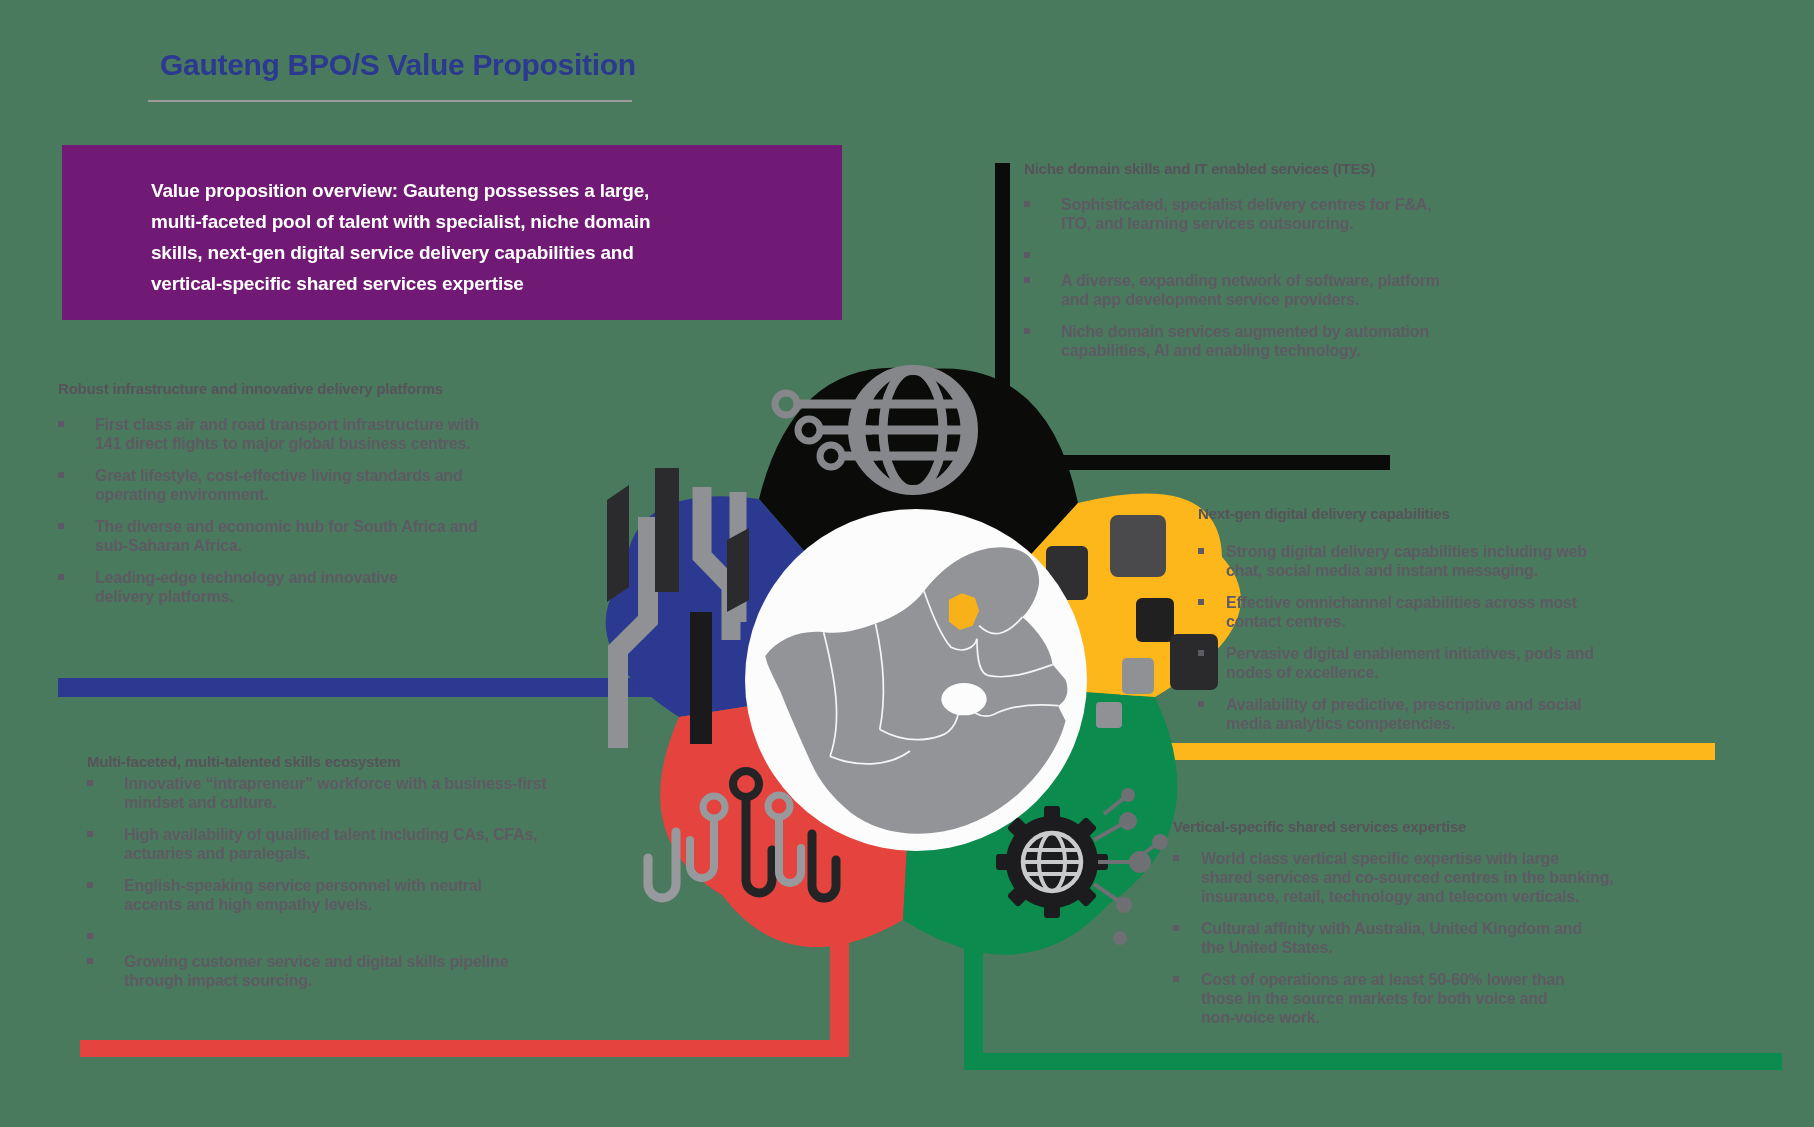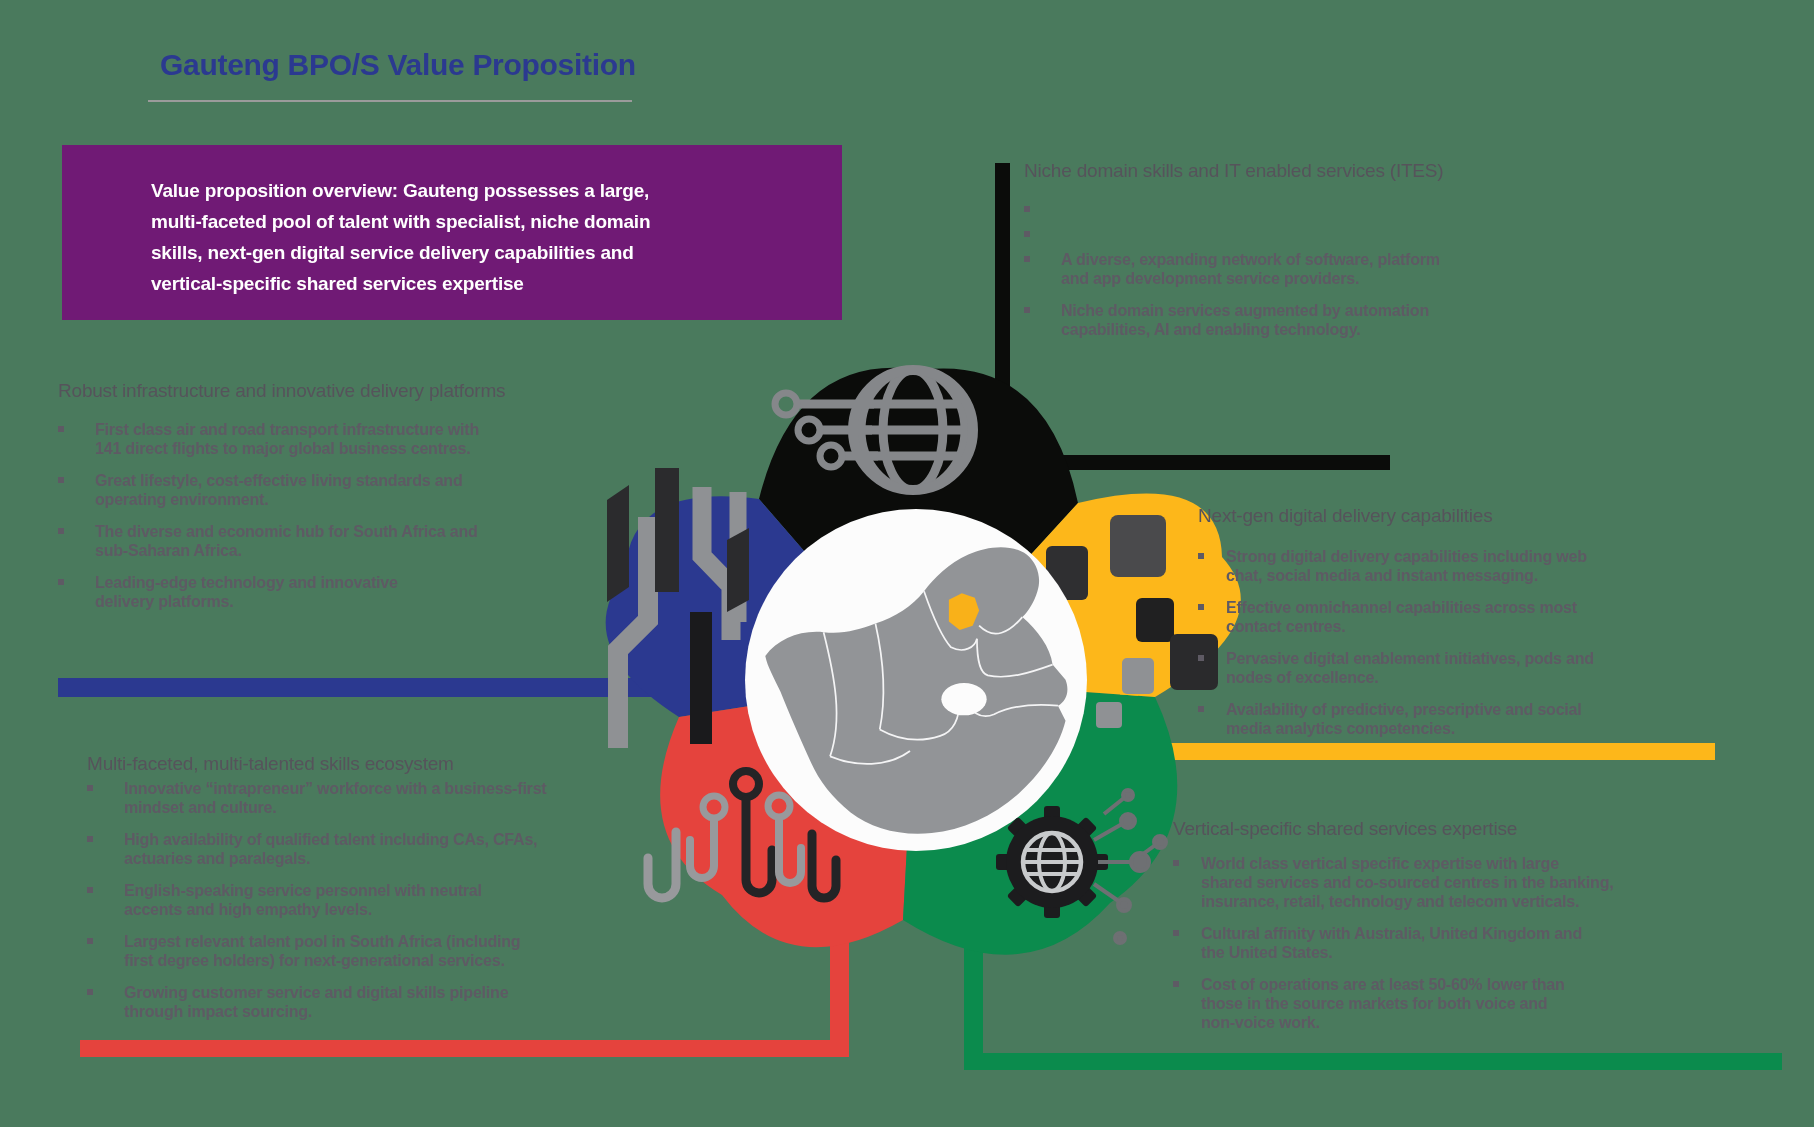--- a/index.html
+++ b/index.html
@@ -20,21 +20,21 @@
     left:62px;top:145px;width:780px;height:175px;background:#701a75;z-index:3;
     box-sizing:border-box;padding:30px 20px 0 89px;
   }
   #overview-box .ov{
     color:#FFFFFF;font-size:19px;font-weight:700;line-height:31px;
     white-space:pre-line;letter-spacing:-0.2px;
   }
   
   .section{z-index:3;}
   .section .hd{
-    font-size:19px;font-weight:400;color:#56535B;letter-spacing:-0.2px;
+    font-size:15px;font-weight:700;color:#56535B;letter-spacing:-0.2px;
     margin:0 0 18px 0;
   }
   .blist{list-style:none;margin:0;padding:0;}
   .blist li{display:flex;margin:0 0 13px 0;}
   .dot{flex:0 0 6px;width:6px;height:6px;background:#5E5A64;margin-top:6px;}
   .btxt{
     font-size:16px;line-height:19px;color:#5E5A64;font-weight:700;
     white-space:pre-line;letter-spacing:-0.2px;
   }
   .g30{margin-left:31px;}
@@ -245,36 +245,36 @@
         <span class="btxt g30">High availability of qualified talent including CAs, CFAs,
 actuaries and paralegals.</span>
       </li>
     <li>
         <span class="dot"></span>
         <span class="btxt g30">English-speaking service personnel with neutral
 accents and high empathy levels.</span>
       </li>
     <li>
         <span class="dot"></span>
-        <span class="btxt g30">Largest relevant talent pool in South Africa (including
-first degree holders) for next-generational services.</span>
       </li>
     <li>
         <span class="dot"></span>
         <span class="btxt g30">Growing customer service and digital skills pipeline
 through impact sourcing.</span>
       </li>
   </ul>
 </div>
 
 <div class="abs section" id="sec-niche">
   <div class="hd">Niche domain skills and IT enabled services (ITES)</div>
   <ul class="blist">
     <li>
         <span class="dot"></span>
+        <span class="btxt g30">Sophisticated, specialist delivery centres for F&amp;A,
+ITO, and learning services outsourcing.</span>
       </li>
     <li>
         <span class="dot"></span>
       </li>
     <li>
         <span class="dot"></span>
         <span class="btxt g30">A diverse, expanding network of software, platform
 and app development service providers.</span>
       </li>
     <li>

